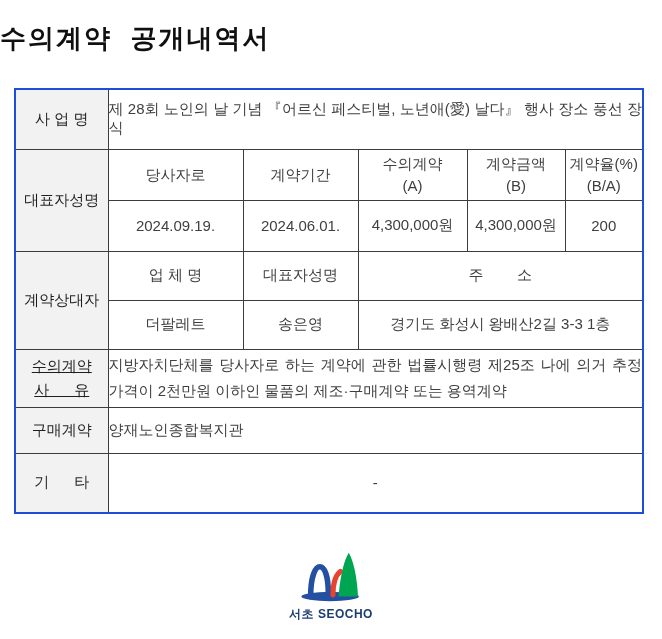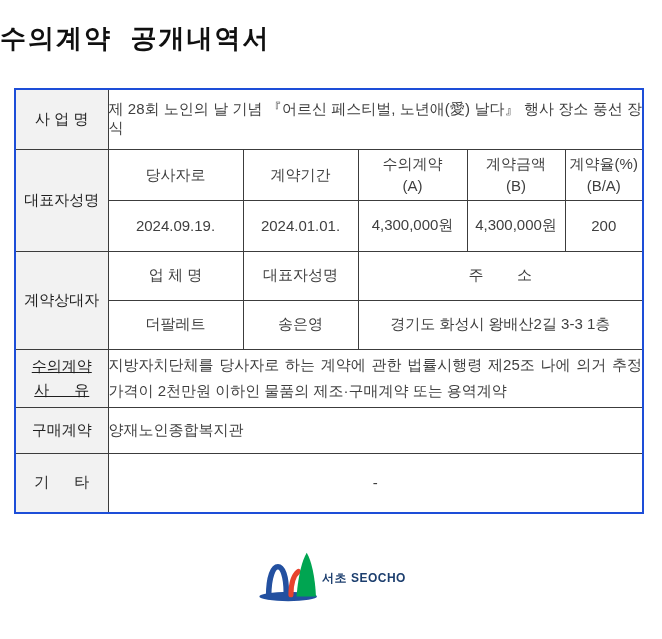--- a/index.html
+++ b/index.html
@@ -36,21 +36,21 @@
   .ws-pre{white-space:pre;}
   .lbl-line{line-height:24px;text-decoration:underline;}
   tr.r1{height:60px;} tr.r2{height:51px;} tr.r3{height:51px;margin-top:36px;}
   tr.r4{height:49px;} tr.r5{height:49px;} tr.r6{height:58px;}
   tr.r7{height:46px;} tr.r8{height:60px;}
 
   .logo{
     position:absolute;top:551px;left:50%;transform:translateX(-50%);
     display:flex;align-items:flex-end;gap:13px;
   }
-  .logo-mark{display:flex;flex-direction:row;align-items:center;}
+  .logo-mark{display:flex;flex-direction:column;align-items:center;}
   .logo-mark svg{width:66px;height:52px;display:block;}
   .mark-caption{
     font-size:12px;font-weight:bold;color:#1c3e6e;letter-spacing:0.5px;
     margin-top:3px;white-space:pre;
   }
   .logo-text{display:flex;flex-direction:column;padding-bottom:0px;}
   .org-small{font-size:12px;font-weight:bold;color:#1c3e6e;letter-spacing:0.5px;}
   .org-name{font-size:24px;font-weight:bold;color:#1c3e6e;letter-spacing:0.5px;line-height:1.05;margin-top:2px;}
   .org-english{font-size:10px;color:#8f8f8f;letter-spacing:0.9px;margin-top:6px;}
 </style>
@@ -92,21 +92,21 @@
       <div>계약금액</div>
       <div>(B)</div>
     </td>
     <td class="hdr">
       <div>계약율(%)</div>
       <div>(B/A)</div>
     </td>
   </tr>
   <tr class="r3">
     <td class="val-c">2024.09.19.</td>
-    <td class="val-c">2024.01.01.</td>
+    <td class="val-c">2024.06.01.</td>
     <td class="val-c">4,300,000원</td>
     <td class="val-c">4,300,000원</td>
     <td class="val-c">200</td>
   </tr>
 
   <tr class="r4">
     <th class="lbl" rowspan="2">계약상대자</th>
     <td class="hdr ws-pre">업 체 명</td>
     <td class="hdr">대표자성명</td>
     <td class="hdr ws-pre" colspan="3">주        소</td>

